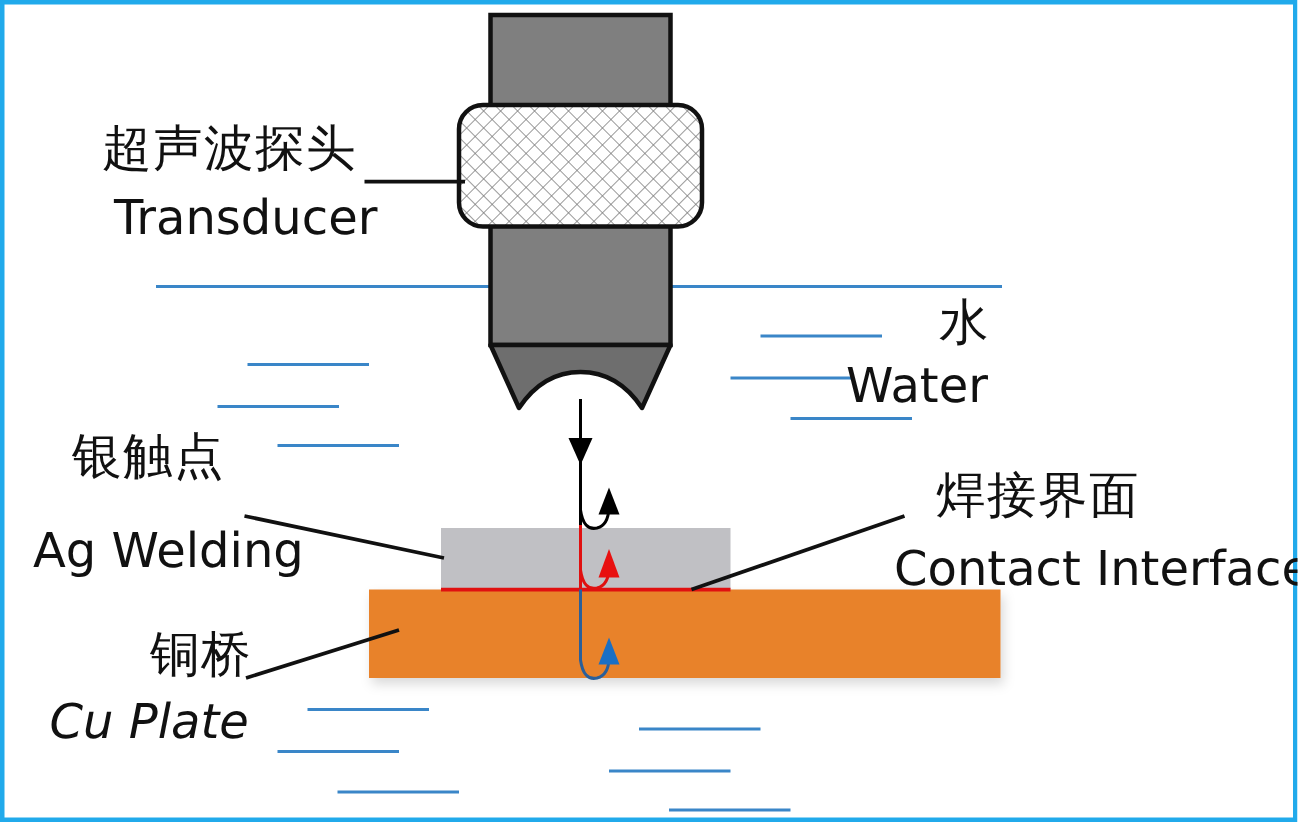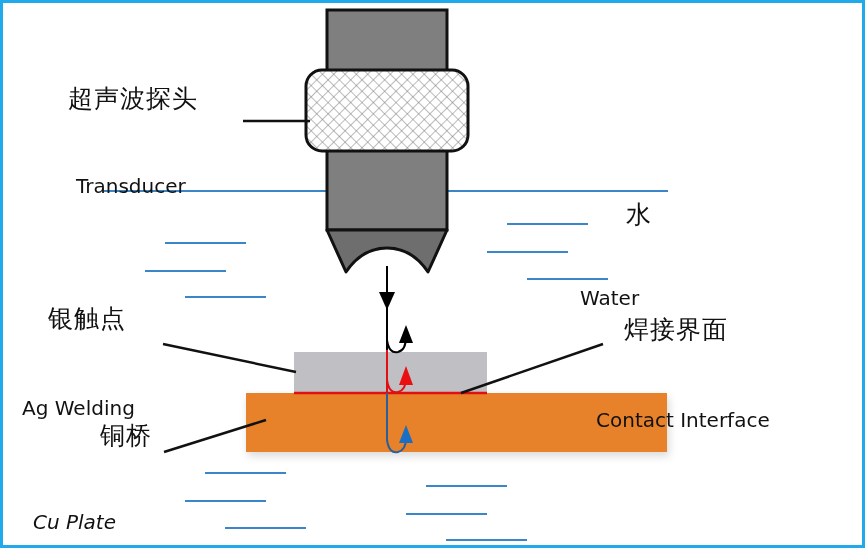--- a/index.html
+++ b/index.html
@@ -1,21 +1,21 @@
 <!DOCTYPE html>
 <html><head>
 <meta charset="utf-8">
 <style>
   html,body{margin:0;padding:0;background:#fff;}
   body{width:865px;height:548px;position:relative;overflow:hidden;font-family:"DejaVu Sans","Liberation Sans",sans-serif;}
   .frame{position:absolute;left:0;top:0;width:865px;height:548px;box-sizing:border-box;border:3px solid #21aaeb;}
   svg{position:absolute;left:0;top:0;}
   .lbl{position:absolute;color:#111;font-size:26px;line-height:30px;white-space:nowrap;font-family:"DejaVu Sans","Liberation Sans",sans-serif;}
-  .cn{font-size:25px;letter-spacing:1px;}
-  .en{font-size:20px;margin-top:41px;}
+  .cn{font-size:33px;letter-spacing:1px;}
+  .en{font-size:32px;}
 </style>
 </head>
 <body>
 
 <div class="frame"></div>
 
 <svg width="865" height="548" viewBox="0 0 865 548">
   <defs>
     <pattern id="hatch" width="8" height="8" patternUnits="userSpaceOnUse" patternTransform="rotate(45)">
       <rect width="8" height="8" fill="#fff"></rect>
@@ -77,22 +77,22 @@
     <line x1="163" y1="344" x2="296" y2="372"></line>
     <line x1="164" y1="452" x2="266" y2="420"></line>
     <line x1="461" y1="393" x2="603" y2="344"></line>
   </g>
 </svg>
 
 <div class="lbl cn" style="left:68px;top:84px;">超声波探头</div>
 <div class="lbl en" style="left:76px;top:130px;">Transducer</div>
 
 <div class="lbl cn" style="left:626px;top:200px;">水</div>
-<div class="lbl en" style="left:580px;top:242px;">Water</div>
+<div class="lbl en" style="left:564px;top:242px;">Water</div>
 
-<div class="lbl cn" style="left:48px;top:304px;text-align:right;">银触点</div>
+<div class="lbl cn" style="left:48px;top:289px;text-align:right;">银触点</div>
 <div class="lbl en" style="left:22px;top:352px;">Ag Welding</div>
 
 <div class="lbl cn" style="left:624px;top:315px;">焊接界面</div>
 <div class="lbl en" style="left:596px;top:364px;">Contact Interface</div>
 
 <div class="lbl cn" style="left:72px;top:421px;margin-left:28px;">铜桥</div>
 <div class="lbl en" style="left:33px;top:466px;font-style:italic;">Cu Plate</div>
 
 </body></html>

